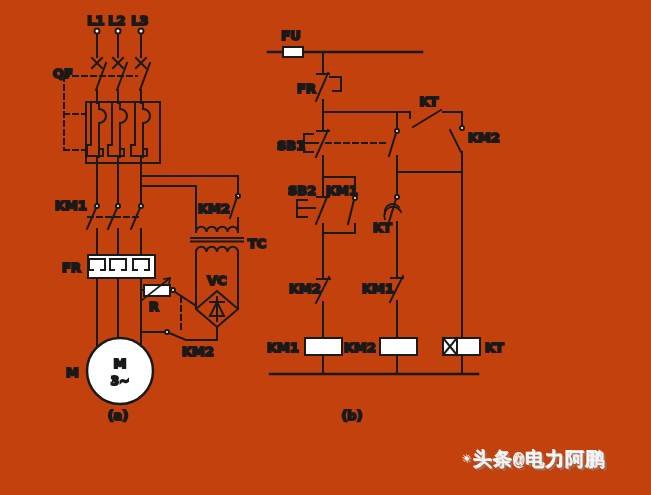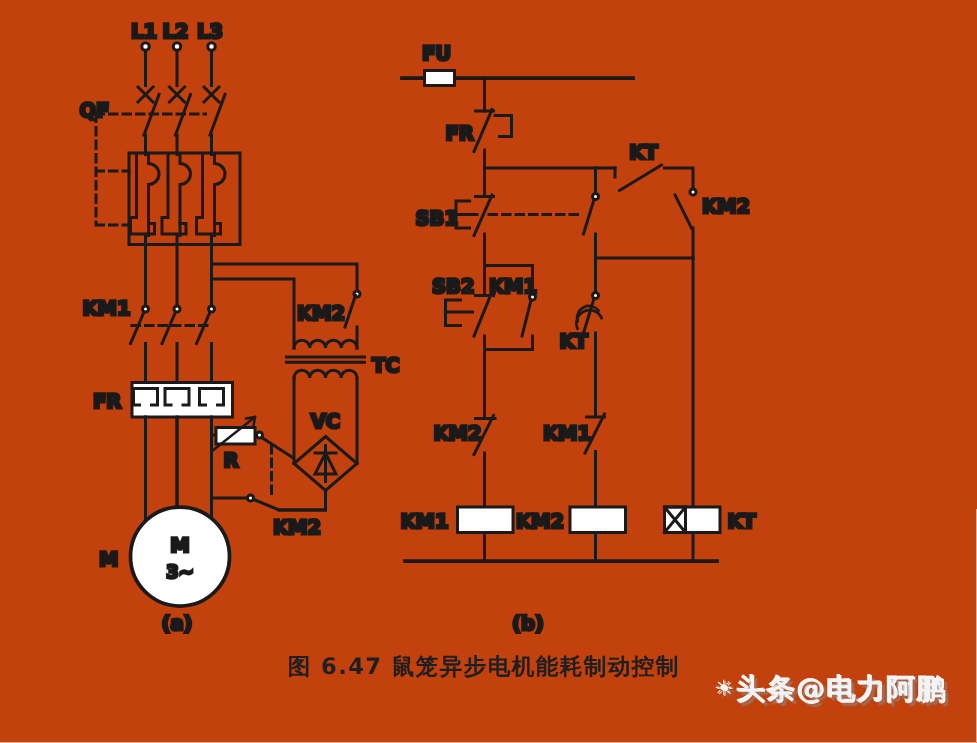--- a/index.html
+++ b/index.html
@@ -3,23 +3,23 @@
 <meta charset="utf-8">
 <style>
   html,body{margin:0;padding:0;background:#ffffff;}
   .stage{position:relative;width:651px;height:495px;background:#c2410c;overflow:hidden;
          font-family:"DejaVu Sans","Liberation Sans",sans-serif;}
   svg text{font-family:"DejaVu Sans","Liberation Sans",sans-serif;font-weight:bold;fill:#161616;}
   .lbl{font-size:13px;}
   .lbl-sm{font-size:12px;}
   .caption{position:absolute;left:150px;top:435px;width:345px;text-align:center;
            font-size:15px;font-weight:bold;color:#1f1f1f;letter-spacing:1px;}
-  .watermark{position:absolute;left:477px;top:447px;white-space:nowrap;
+  .watermark{position:absolute;left:463px;top:447px;white-space:nowrap;
              font-size:19px;font-weight:bold;color:#f3f3f3;letter-spacing:1px;
-             text-shadow:2px 2px 1px rgba(140,140,140,.6), -1px -1px 0 #ffffff;}
+             text-shadow:2px 2px 1px rgba(140,140,140,.6), -1px -1px 0 #ffffff;font-family:Liberation Mono, monospace;}
   .watermark .wicon{font-size:14px;vertical-align:2px;margin-right:1px;}
 </style>
 </head>
 <body>
 
 <div class="stage">
 <svg width="651" height="495" viewBox="0 0 651 495" fill="none" stroke="#1a1a1a" stroke-width="2" stroke-linecap="square">
 
   <g>
 
@@ -221,17 +221,16 @@
     <text class="lbl" x="289" y="293">KM2</text>
     <text class="lbl" x="362" y="293">KM1</text>
     <text class="lbl" x="267" y="352">KM1</text>
     <text class="lbl" x="344" y="352">KM2</text>
     <text class="lbl" x="485" y="352">KT</text>
     <text class="lbl" x="352" y="420" text-anchor="middle">(b)</text>
   </g>
 </svg>
 
 
-<div class="caption">图 6.47  鼠笼异步电机能耗制动控制</div>
 
 
 <div class="watermark"><span class="wicon">☀</span><span>头条@电力阿鹏</span></div>
 </div>
 
 </body></html>

